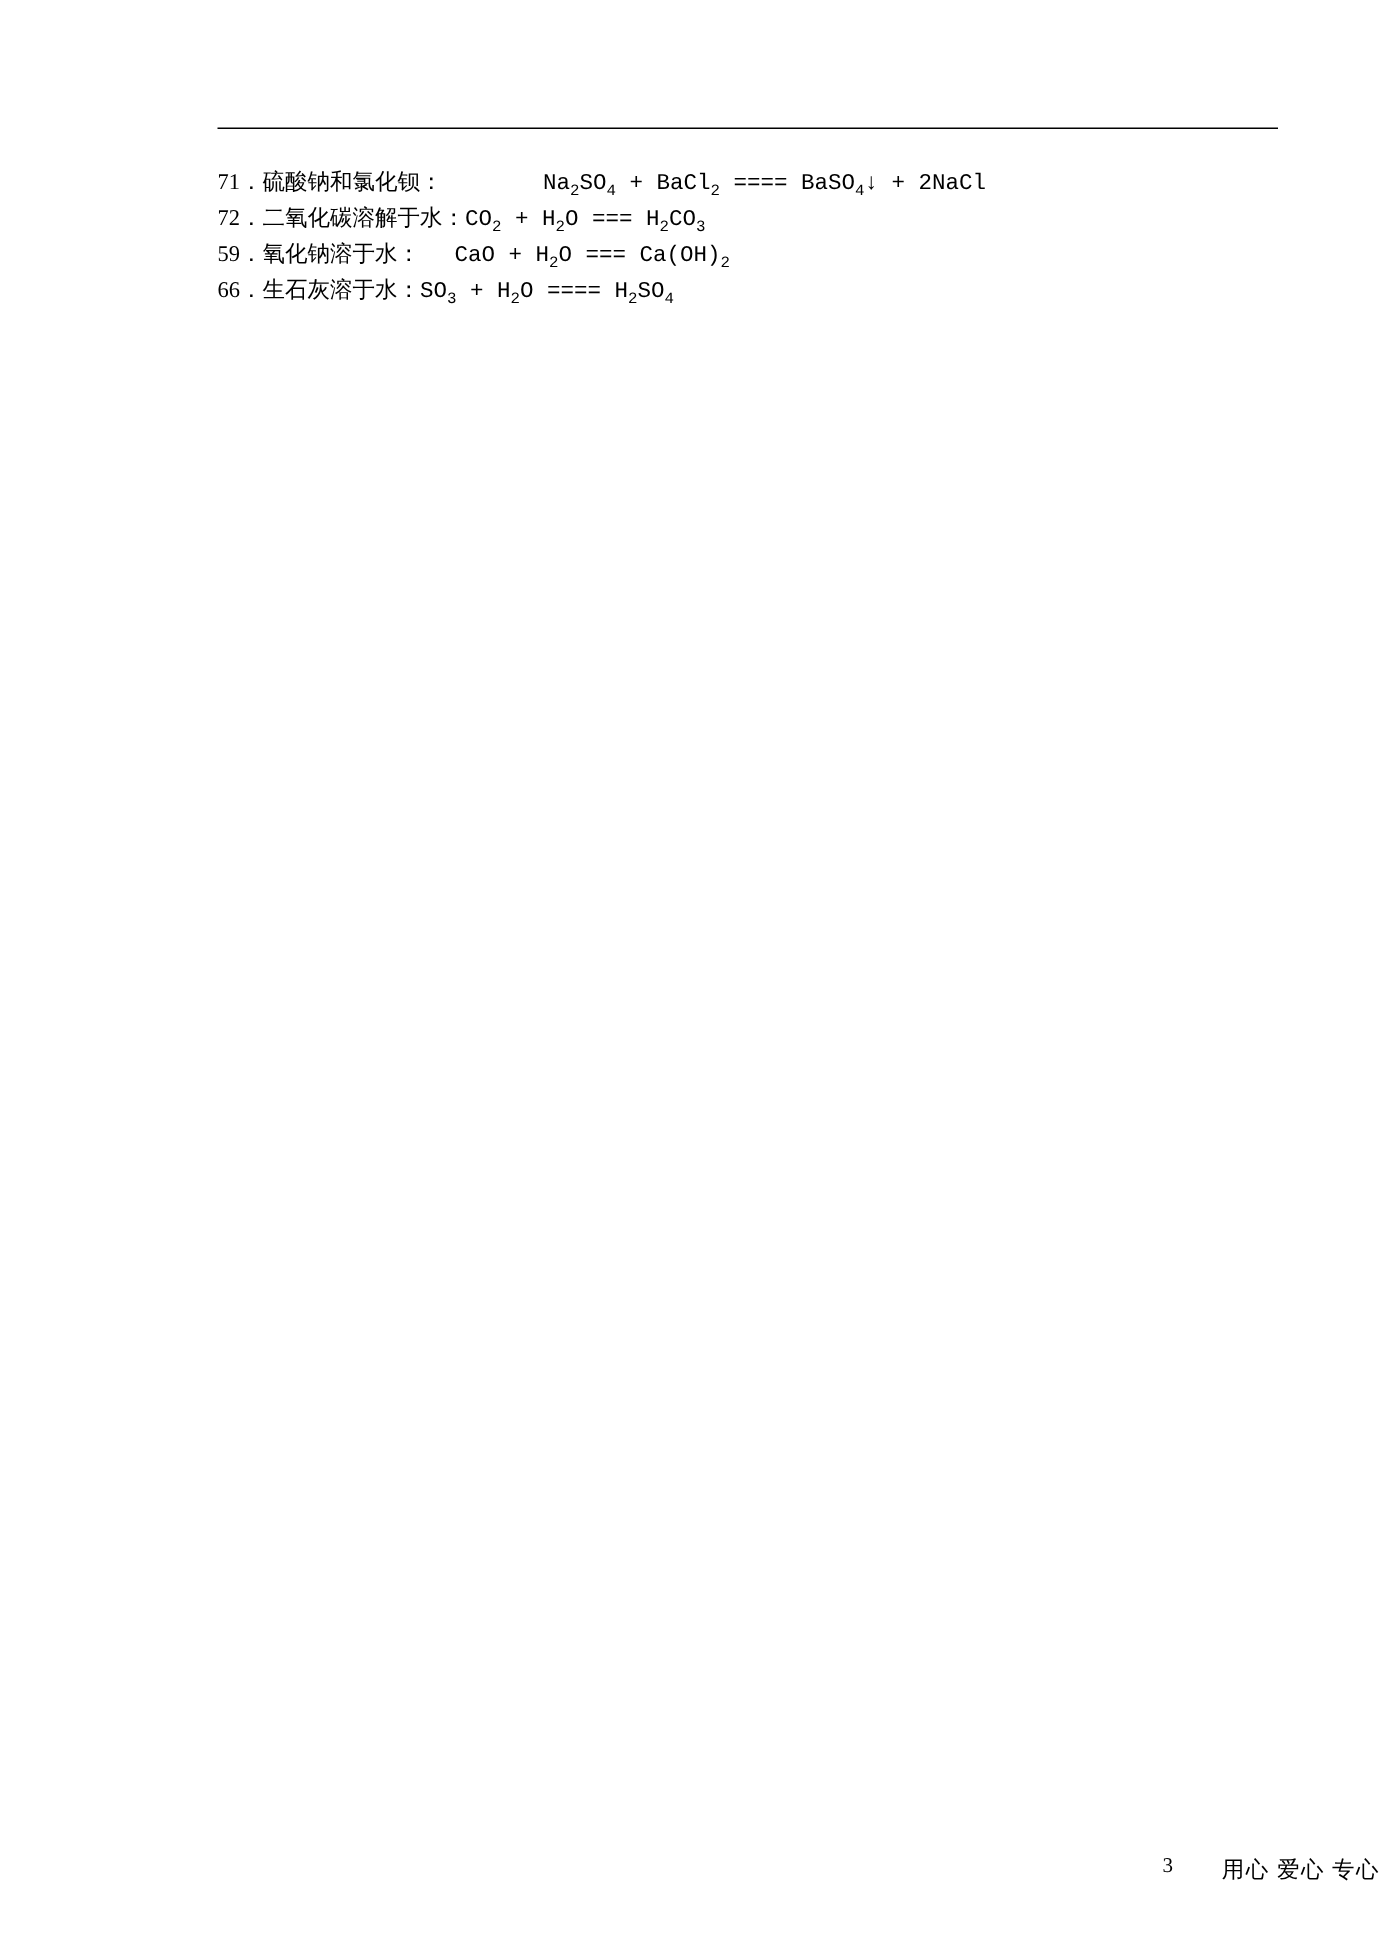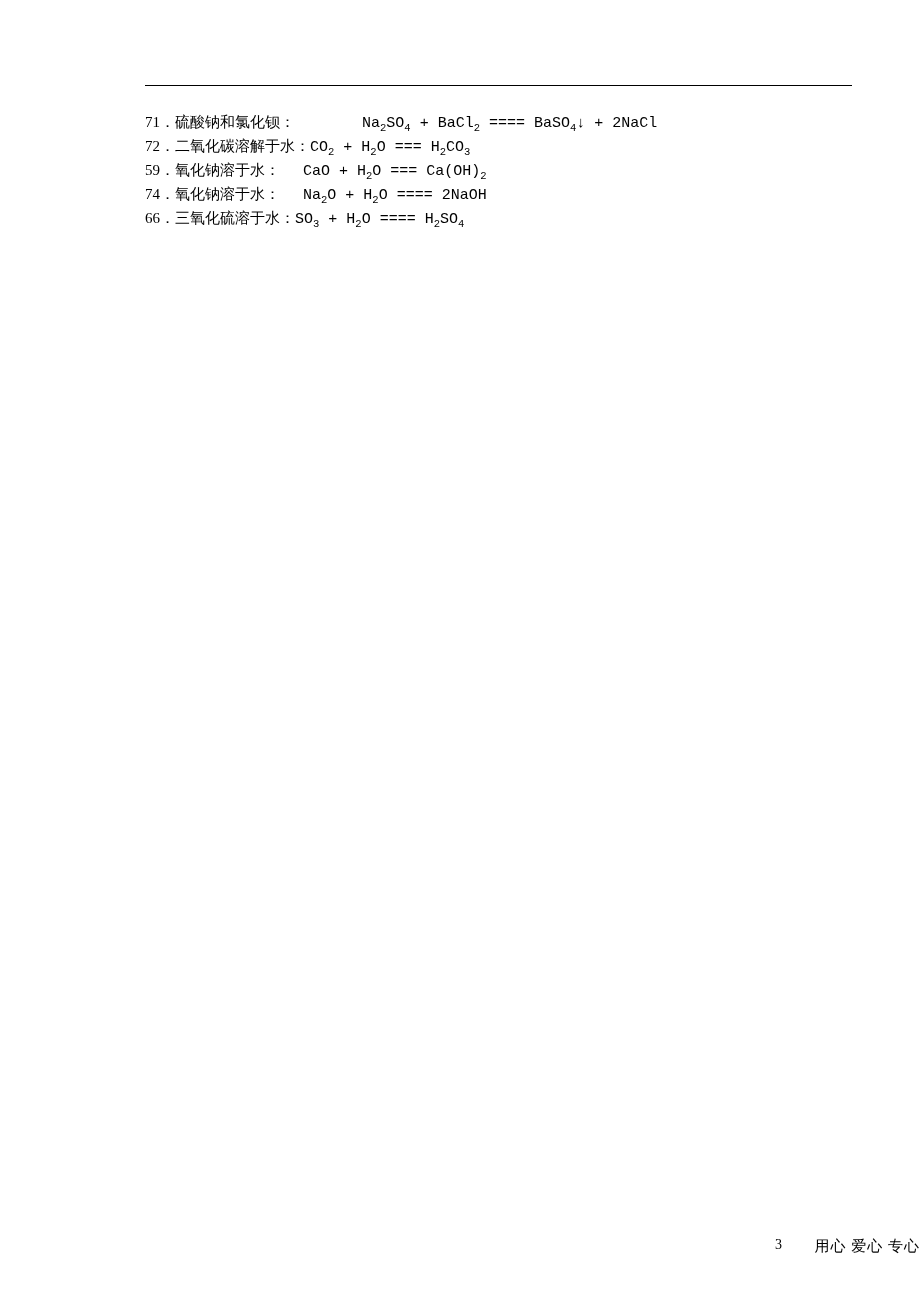--- a/index.html
+++ b/index.html
@@ -49,21 +49,20 @@
   </style>
 </head>
 <body>
 
 <div class="page">
   <div class="hr"></div>
   <div id="content">
       <div class="line"><span>71．</span><span class="label">硫酸钠和氯化钡：</span><span style="display: inline-block; width: 67px;"></span><span class="formula">Na<sub>2</sub>SO<sub>4</sub> + BaCl<sub>2</sub> ==== BaSO<sub>4</sub>↓  + 2NaCl</span></div>
       <div class="line"><span>72．</span><span class="label">二氧化碳溶解于水：</span><span class="formula">CO<sub>2</sub> + H<sub>2</sub>O === H<sub>2</sub>CO<sub>3</sub></span></div>
       <div class="line"><span>59．</span><span class="label">氧化钠溶于水：</span><span style="display: inline-block; width: 23px;"></span><span class="formula">CaO + H<sub>2</sub>O === Ca(OH)<sub>2</sub></span></div>
-      <div class="line"><span>74．</span><span class="label">氧化钠溶于水：</span><span style="display: inline-block; width: 23px;"></span><span class="formula">Na<sub>2</sub>O + H<sub>2</sub>O ==== 2NaOH</span></div>
-      <div class="line"><span>66．</span><span class="label"> 三氧化硫溶于水：</span><span class="formula">SO<sub>3</sub> + H<sub>2</sub>O ==== H<sub>2</sub>SO<sub>4</sub></span></div>
+      <div class="line"><span>66．</span><span class="label"> 生石灰溶于水：</span><span class="formula">SO<sub>3</sub> + H<sub>2</sub>O ==== H<sub>2</sub>SO<sub>4</sub></span></div>
     </div>
 </div>
 
 <div class="footer">
   <span class="footer-center">用心    爱心    专心</span>
   <span class="footer-right">3</span>
 </div>
 
 </body></html>

